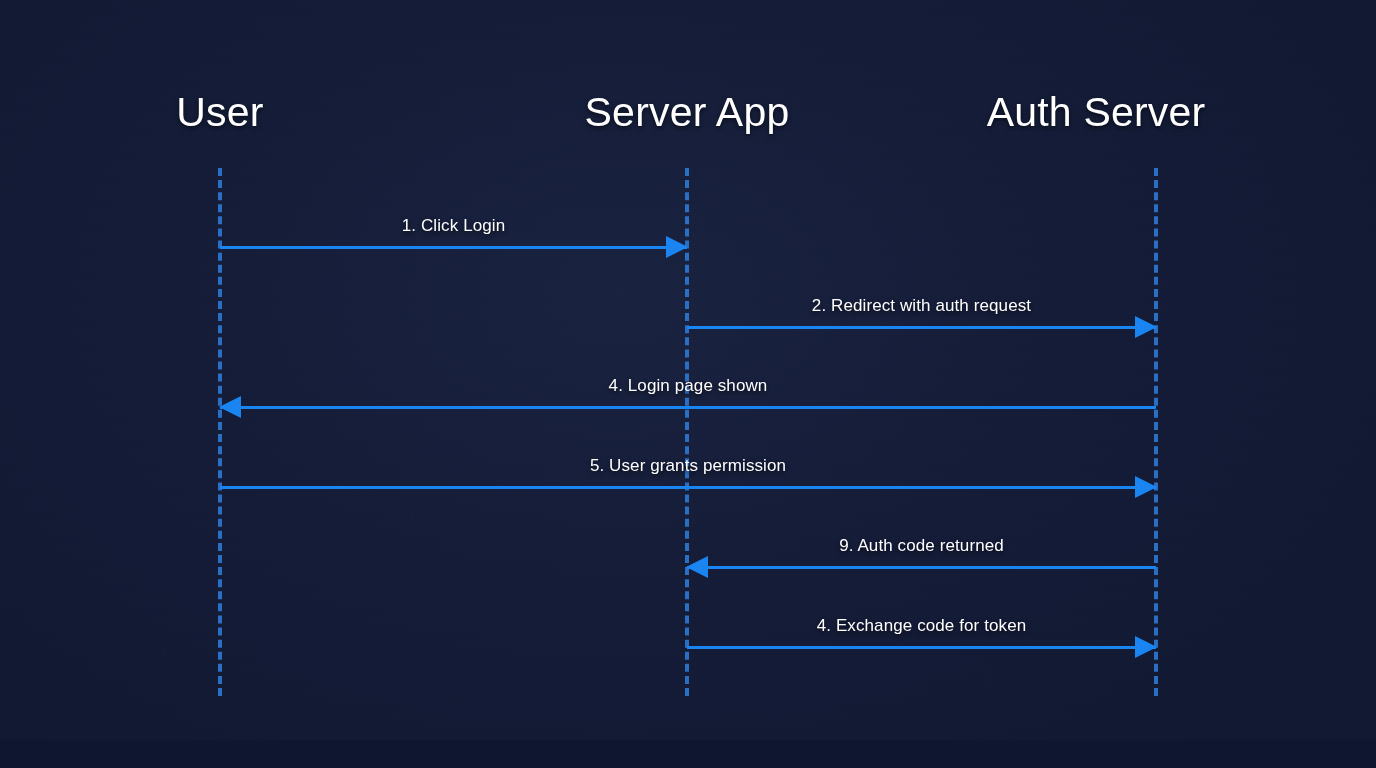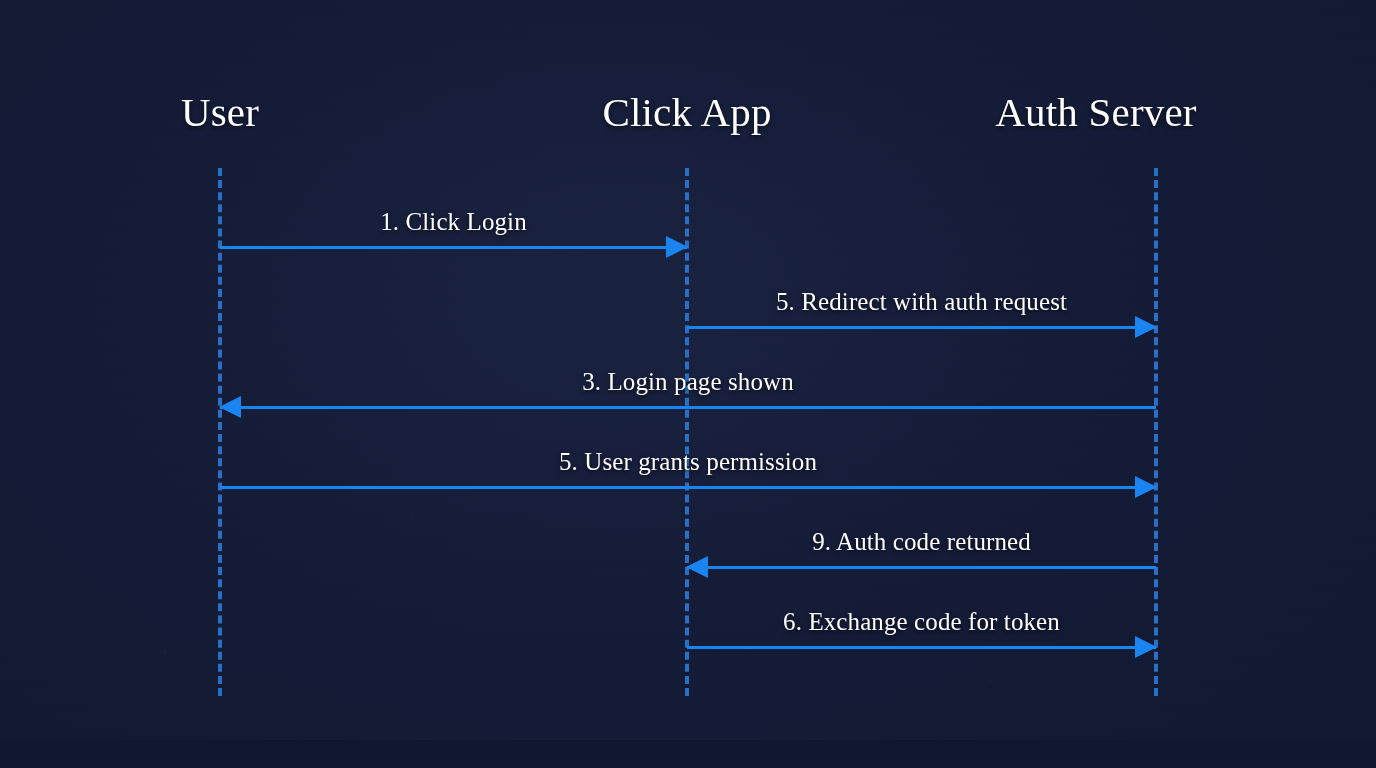--- a/index.html
+++ b/index.html
@@ -7,21 +7,21 @@
     padding: 0;
     background: #0f1630;
   }
   #stage {
     position: relative;
     width: 1376px;
     height: 740px;
     overflow: hidden;
     background:
       radial-gradient(ellipse 900px 600px at 45% 40%, #19223f 0%, #141c38 45%, #111831 100%);
-    font-family: Liberation Serif, serif;
+    font-family: Liberation Sans, sans-serif;
     -webkit-font-smoothing: antialiased;
   }
   
   #noise {
     position: absolute;
     inset: 0;
     pointer-events: none;
     opacity: .55;
     background-image:
       repeating-linear-gradient(0deg, rgba(255,255,255,.012) 0px, rgba(255,255,255,.012) 1px, rgba(0,0,0,0) 1px, rgba(0,0,0,0) 3px),
@@ -84,69 +84,69 @@
     left: -1px;
     border-right: 22px solid #1a85f0;
   }
   .msg-label {
     position: absolute;
     left: 50%;
     transform: translateX(-50%);
     bottom: 13px;
     white-space: nowrap;
     color: #ffffff;
-    font-size: 25px;
+    font-size: 17px;
     font-weight: 400;
     letter-spacing: .1px;
     line-height: 1;
     text-shadow: 0 2px 4px rgba(0,0,0,.6);
   }
 </style>
 </head>
 <body>
 
 <div id="stage">
 
   <div id="noise"></div>
 
   <div id="participants">
       <div class="participant" style="left: 220px;">User</div>
       <div class="lifeline" style="left: 220px; border-left-color: rgb(42, 111, 196);"></div>
-      <div class="participant" style="left: 687px;">Click App</div>
+      <div class="participant" style="left: 687px;">Server App</div>
       <div class="lifeline" style="left: 687px; border-left-color: rgb(42, 111, 196);"></div>
       <div class="participant" style="left: 1096px;">Auth Server</div>
       <div class="lifeline" style="left: 1156px; border-left-color: rgb(42, 111, 196);"></div>
     </div>
 
   <div id="messages">
       <div class="message" style="left: 220px; width: 467px; top: 247px;">
         <div class="msg-line" style="background: rgb(26, 133, 240);"></div>
         <div class="msg-head right" style="border-left-color: rgb(26, 133, 240);"></div>
         <div class="msg-label">1. Click Login</div>
       </div>
       <div class="message" style="left: 687px; width: 469px; top: 327px;">
         <div class="msg-line" style="background: rgb(26, 133, 240);"></div>
         <div class="msg-head right" style="border-left-color: rgb(26, 133, 240);"></div>
-        <div class="msg-label">5. Redirect with auth request</div>
+        <div class="msg-label">2. Redirect with auth request</div>
       </div>
       <div class="message" style="left: 220px; width: 936px; top: 407px;">
         <div class="msg-line" style="background: rgb(26, 133, 240);"></div>
         <div class="msg-head left" style="border-right-color: rgb(26, 133, 240);"></div>
-        <div class="msg-label">3. Login page shown</div>
+        <div class="msg-label">4. Login page shown</div>
       </div>
       <div class="message" style="left: 220px; width: 936px; top: 487px;">
         <div class="msg-line" style="background: rgb(26, 133, 240);"></div>
         <div class="msg-head right" style="border-left-color: rgb(26, 133, 240);"></div>
         <div class="msg-label">5. User grants permission</div>
       </div>
       <div class="message" style="left: 687px; width: 469px; top: 567px;">
         <div class="msg-line" style="background: rgb(26, 133, 240);"></div>
         <div class="msg-head left" style="border-right-color: rgb(26, 133, 240);"></div>
         <div class="msg-label">9. Auth code returned</div>
       </div>
       <div class="message" style="left: 687px; width: 469px; top: 647px;">
         <div class="msg-line" style="background: rgb(26, 133, 240);"></div>
         <div class="msg-head right" style="border-left-color: rgb(26, 133, 240);"></div>
-        <div class="msg-label">6. Exchange code for token</div>
+        <div class="msg-label">4. Exchange code for token</div>
       </div>
     </div>
 
 </div>
 
 </body></html>

